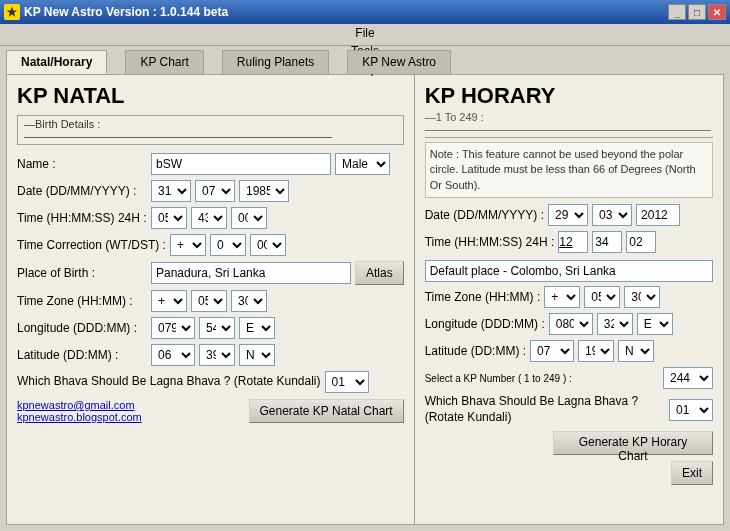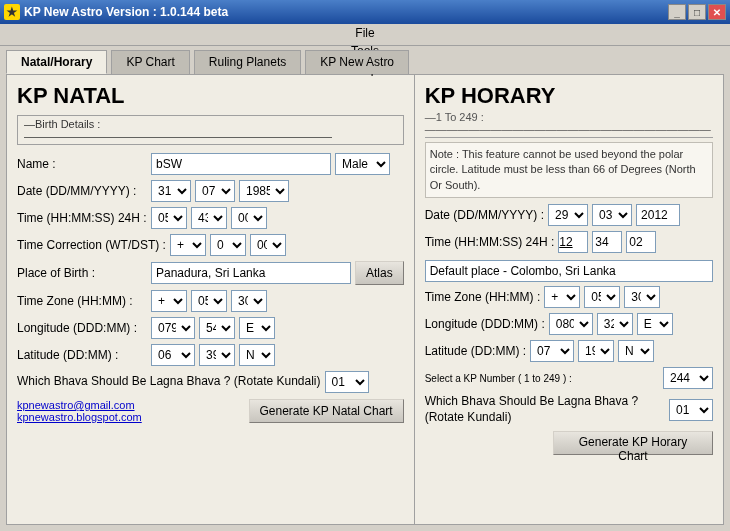--- a/index.html
+++ b/index.html
@@ -43,21 +43,21 @@
       padding: 2px 8px;
       cursor: pointer;
       color: #000;
     }
 
     
     .tab-bar {
       background: #d4d0c8;
       display: flex;
       padding: 4px 6px 0 6px;
-      gap: 4px;
+      gap: 18px;
     }
     .tab {
       padding: 4px 14px;
       border: 1px solid #a0a0a0;
       border-bottom: none;
       cursor: pointer;
       background: #c0bdb5;
       color: #000;
       font-size: 12px;
     }
@@ -457,15 +457,18 @@
         <option>01</option>
       </select>
     </div>
 
     
     <div style="display:flex; justify-content:flex-end; margin-top:6px;">
       <button class="gen-btn gen-btn-wide">Generate KP Horary Chart</button>
     </div>
 
     
+    <div class="exit-row">
+      <button class="exit-btn">Exit</button>
+    </div>
   </div>
 
 </div>
 
 </body></html>

